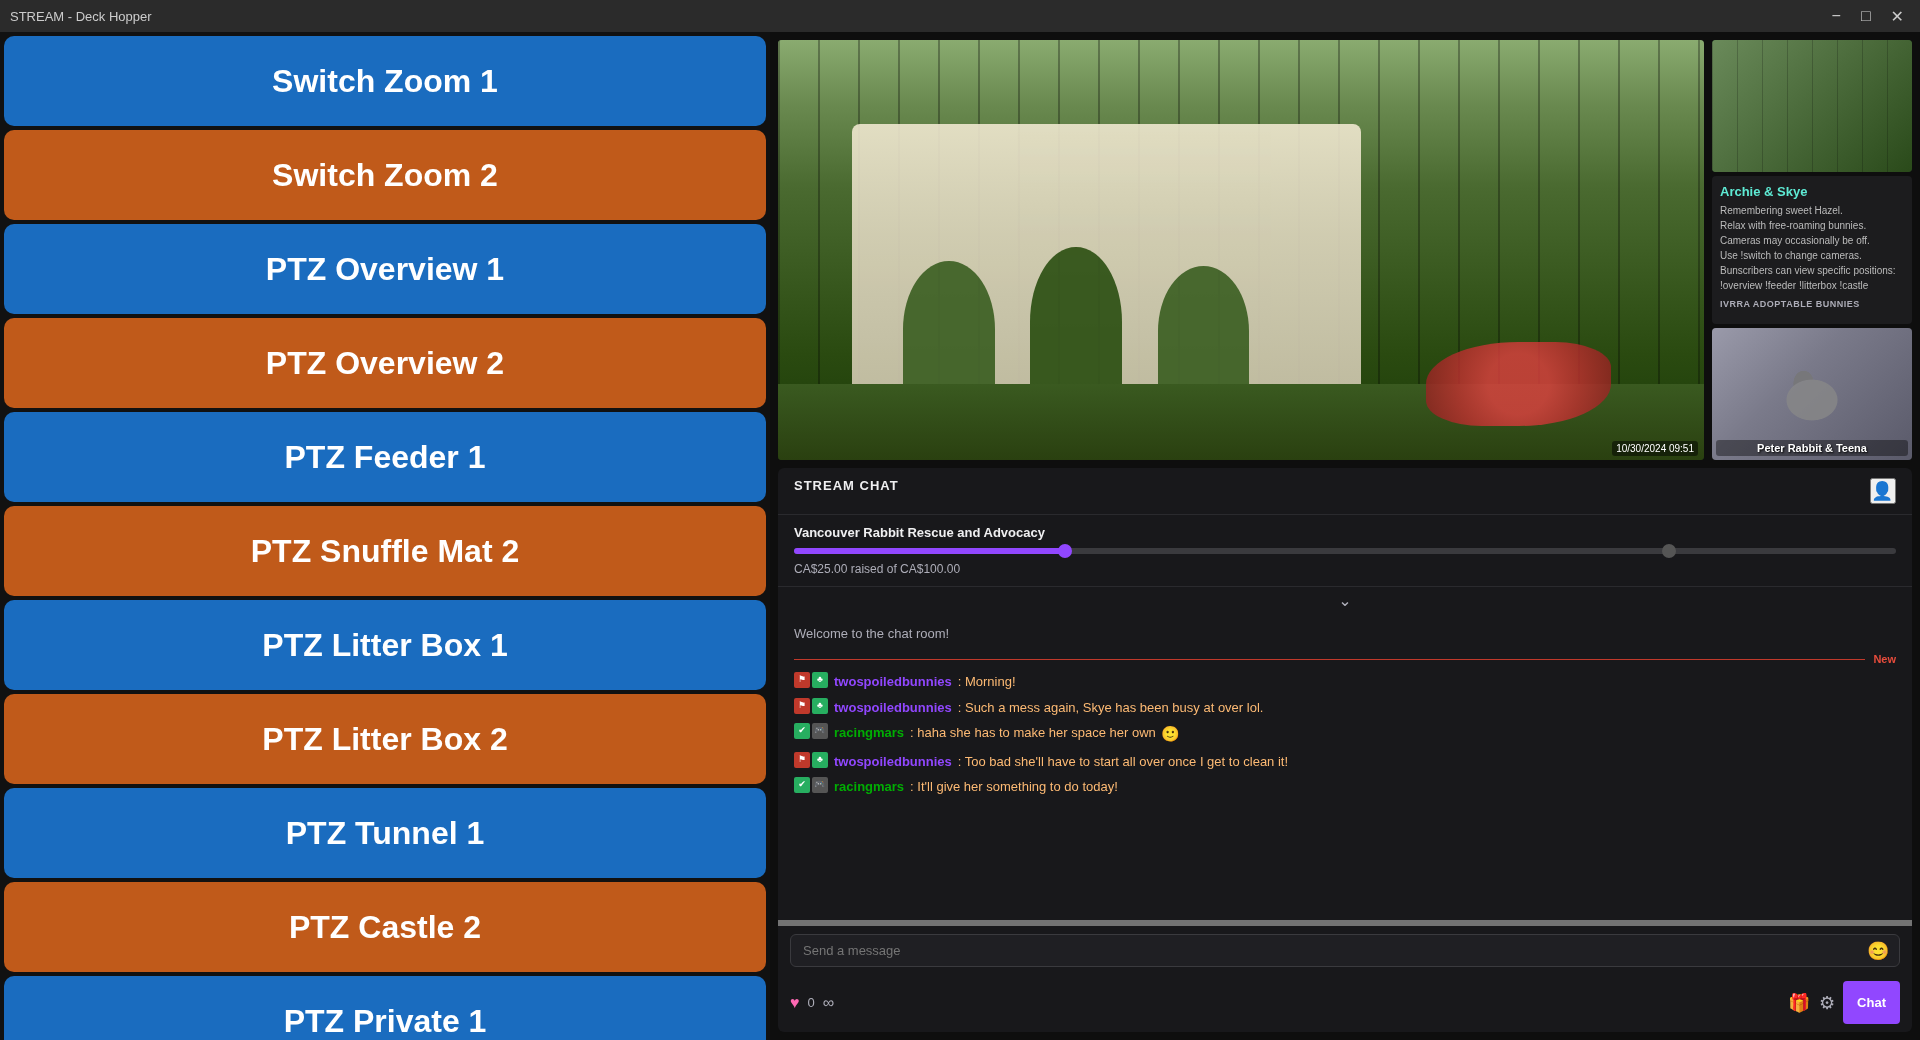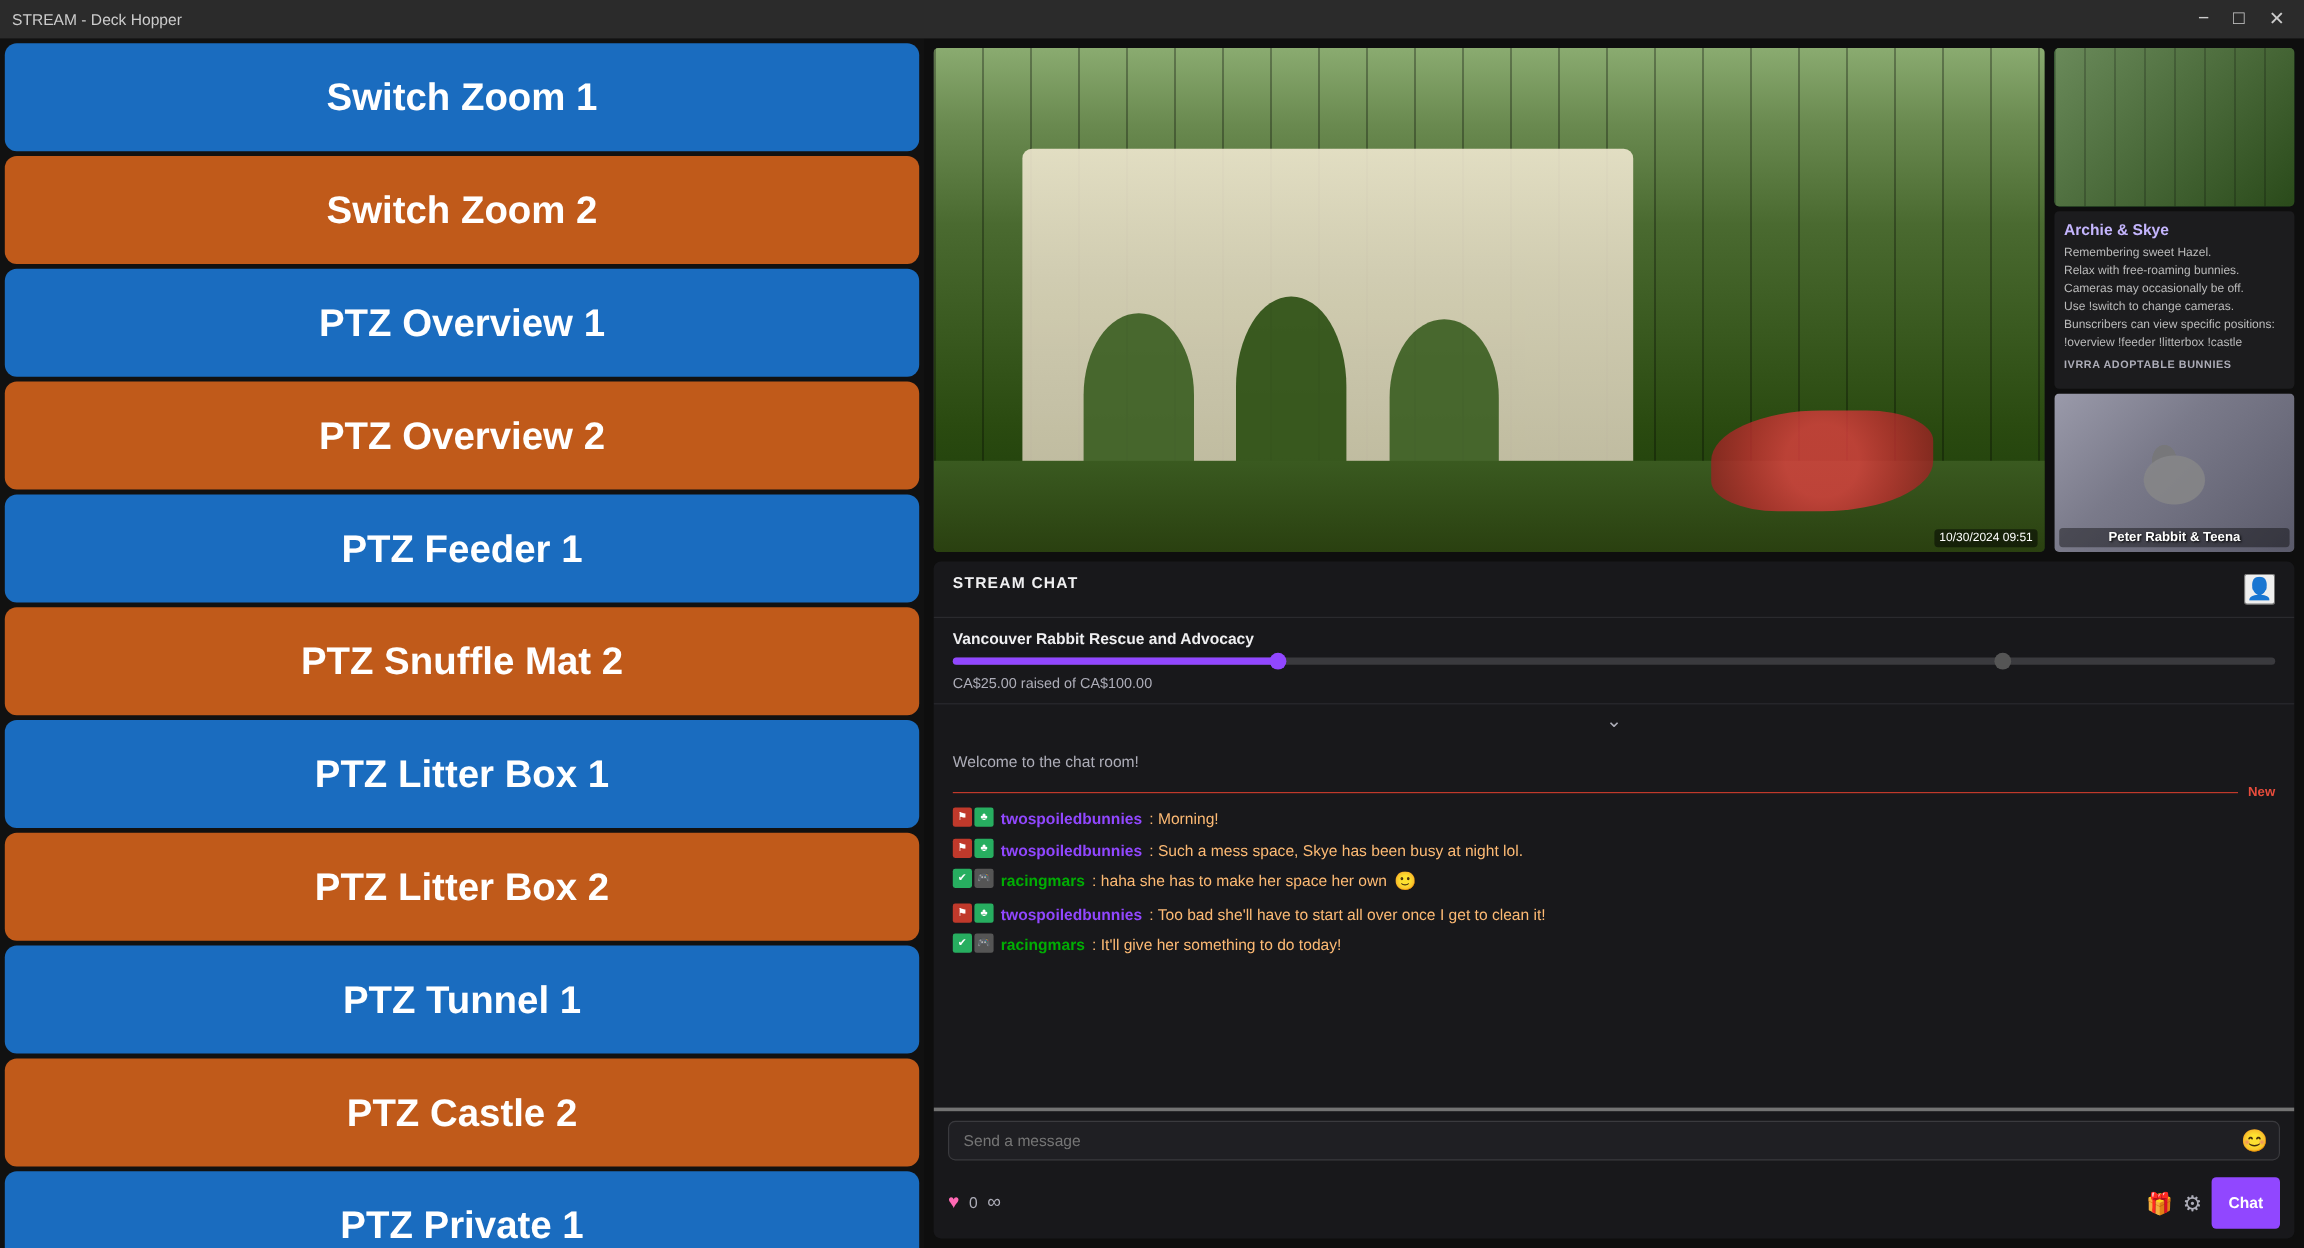--- a/index.html
+++ b/index.html
@@ -372,21 +372,21 @@
       font-weight: 700;
       cursor: pointer;
     }
     .username-purple { color: #9147ff; }
     .username-green { color: #00ad03; }
     .chat-text { color: #fdba74; }
     .chat-emoji { font-size: 15px; }
 
     #chat-input-area {
       padding: 8px 12px;
-      border-top: 3px solid #737373;
+      border-top: 6px solid #737373;
       margin-top: 16px;
     }
     #chat-input-box {
       background: #1f1f23;
       border: 1px solid #3a3a3e;
       border-radius: 6px;
       padding: 8px 40px 8px 12px;
       color: #efeff1;
       font-size: 13px;
       width: 100%;
@@ -543,21 +543,21 @@
 
       <div id="side-feeds">
 
         <div class="side-feed side-feed-top" style="height:130px; min-height:130px;">
           <div style="width:100%; height:100%; background: linear-gradient(135deg, #6a8a5a 0%, #4a6a3a 50%, #2a4a1a 100%); position:relative;">
             <div style="position:absolute; inset:0; background: repeating-linear-gradient(90deg, rgba(0,0,0,0.2) 0px, rgba(0,0,0,0.2) 1px, transparent 1px, transparent 25px);"></div>
           </div>
         </div>
 
         <div class="side-feed side-feed-info" style="background:#1c1c1e; padding:8px; flex:1;">
-          <div style="color:#c4b5fd; font-size:13px; font-weight:700; margin-bottom:4px;">Archie &amp; Skye</div>
+          <div style="color:#5eead4; font-size:13px; font-weight:700; margin-bottom:4px;">Archie &amp; Skye</div>
           <div style="color:#bbb; font-size:10px; line-height:1.5;">
             Remembering sweet Hazel.<br>
             Relax with free-roaming bunnies.<br>
             Cameras may occasionally be off.<br>
             Use !switch to change cameras.<br>
             Bunscribers can view specific positions:<br>
             !overview !feeder !litterbox !castle
           </div>
           <div style="color:#adadb8; font-size:9px; font-weight:700; margin-top:6px; text-transform:uppercase; letter-spacing:0.5px;">IVRRA ADOPTABLE BUNNIES</div>
         </div>
@@ -606,21 +606,21 @@
           <span class="username username-purple">twospoiledbunnies</span>
           <span class="chat-text">: Morning!</span>
         </div>
 
         <div class="chat-message">
           <span class="chat-icons">
             <span class="badge badge-red">⚑</span>
             <span class="badge badge-green">♣</span>
           </span>
           <span class="username username-purple">twospoiledbunnies</span>
-          <span class="chat-text">: Such a mess space, Skye has been busy at night lol.</span>
+          <span class="chat-text">: Such a mess again, Skye has been busy at over lol.</span>
         </div>
 
         <div class="chat-message">
           <span class="chat-icons">
             <span class="badge badge-green">✔</span>
             <span class="badge badge-gray">🎮</span>
           </span>
           <span class="username username-green">racingmars</span>
           <span class="chat-text">: haha she has to make her space her own </span>
           <span class="chat-emoji">🙂</span>

